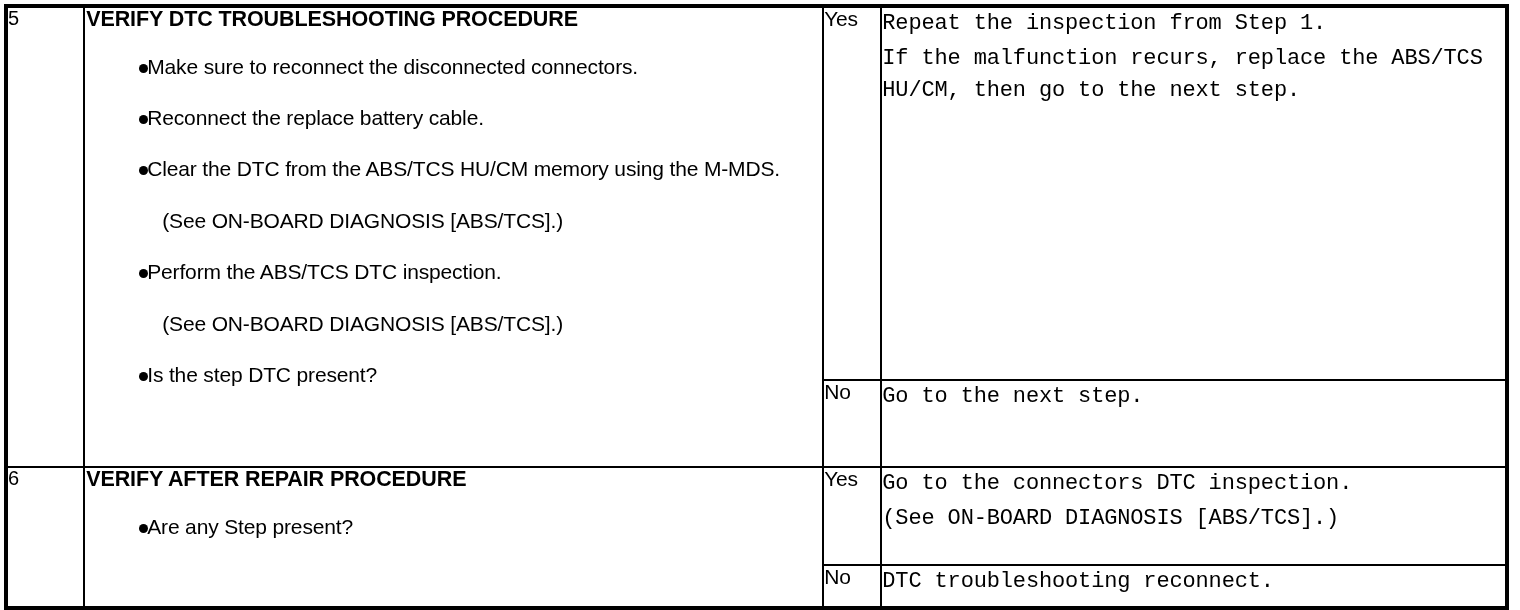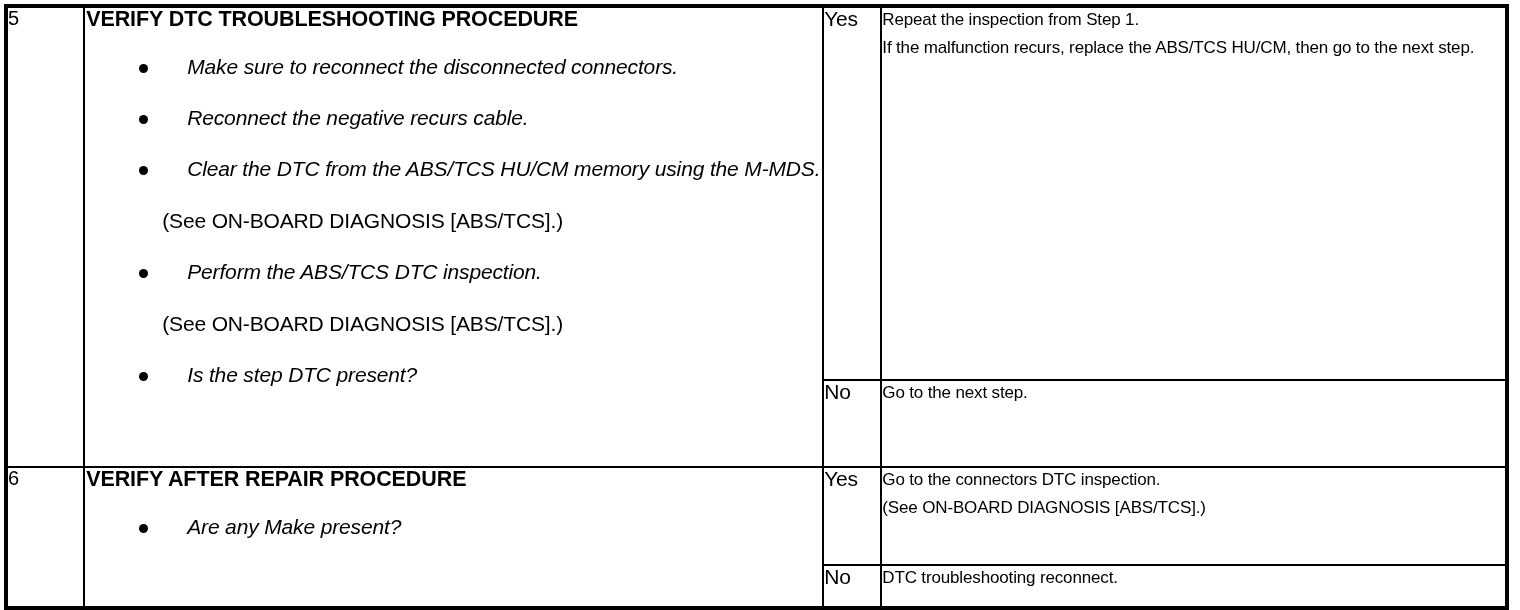--- a/index.html
+++ b/index.html
@@ -72,24 +72,23 @@
   ul.bullets {
     list-style: none;
     margin: 0;
     padding: 0;
   }
 
   li.bullet-item {
     position: relative;
     font-size: 21px;
     line-height: 1.45;
-    padding-left: 102px;
+    padding-left: 62px;
     margin-top: 21px;
     letter-spacing: -0.15px;
-    font-style: italic;
   }
   li.bullet-item .dot {
     position: absolute;
     left: 54px;
     top: 12px;
     width: 9px;
     height: 9px;
     border-radius: 50%;
     background: #000;
   }
@@ -106,24 +105,25 @@
   .answer-cell {
     font-size: 21px;
     line-height: 1;
     padding: 12px 0 0 6px;
     letter-spacing: -0.2px;
     margin-left: 10px;
   }
 
   
   .action-cell {
-    font-size: 17px;
+    font-size: 22px;
     line-height: 1.45;
     padding: 9px 8px 8px 9px;
     letter-spacing: -0.15px;
+    font-family: Liberation Mono, monospace;
   }
   .action-cell p {
     margin: 0;
   }
   .action-cell p + p {
     margin-top: 3px;
   }
 </style>
 </head>
 <body>
@@ -144,21 +144,21 @@
 
         <td class="body-cell" rowspan="2">
           <div class="title">VERIFY DTC TROUBLESHOOTING PROCEDURE</div>
           <ul class="bullets">
             <li class="bullet-item">
               <span class="dot"></span>
               <span>Make sure to reconnect the disconnected connectors.</span>
             </li>
             <li class="bullet-item">
               <span class="dot"></span>
-              <span>Reconnect the negative recurs cable.</span>
+              <span>Reconnect the replace battery cable.</span>
             </li>
             <li class="bullet-item">
               <span class="dot"></span>
               <span>Clear the DTC from the ABS/TCS HU/CM memory using the M-MDS.</span>
             </li>
             <li class="note-item">
               <span>(See ON-BOARD DIAGNOSIS [ABS/TCS].)</span>
             </li>
             <li class="bullet-item">
               <span class="dot"></span>
@@ -190,21 +190,21 @@
       </tr>
 
       <tr>
         <td class="step-num" rowspan="2">6</td>
 
         <td class="body-cell" rowspan="2">
           <div class="title">VERIFY AFTER REPAIR PROCEDURE</div>
           <ul class="bullets">
             <li class="bullet-item">
               <span class="dot"></span>
-              <span>Are any Make present?</span>
+              <span>Are any Step present?</span>
             </li>
           </ul>
         </td>
 
         <td class="answer-cell" style="height:96px;">Yes</td>
 
         <td class="action-cell">
           <p>Go to the connectors DTC inspection.</p>
           <p>(See ON-BOARD DIAGNOSIS [ABS/TCS].)</p>
         </td>

